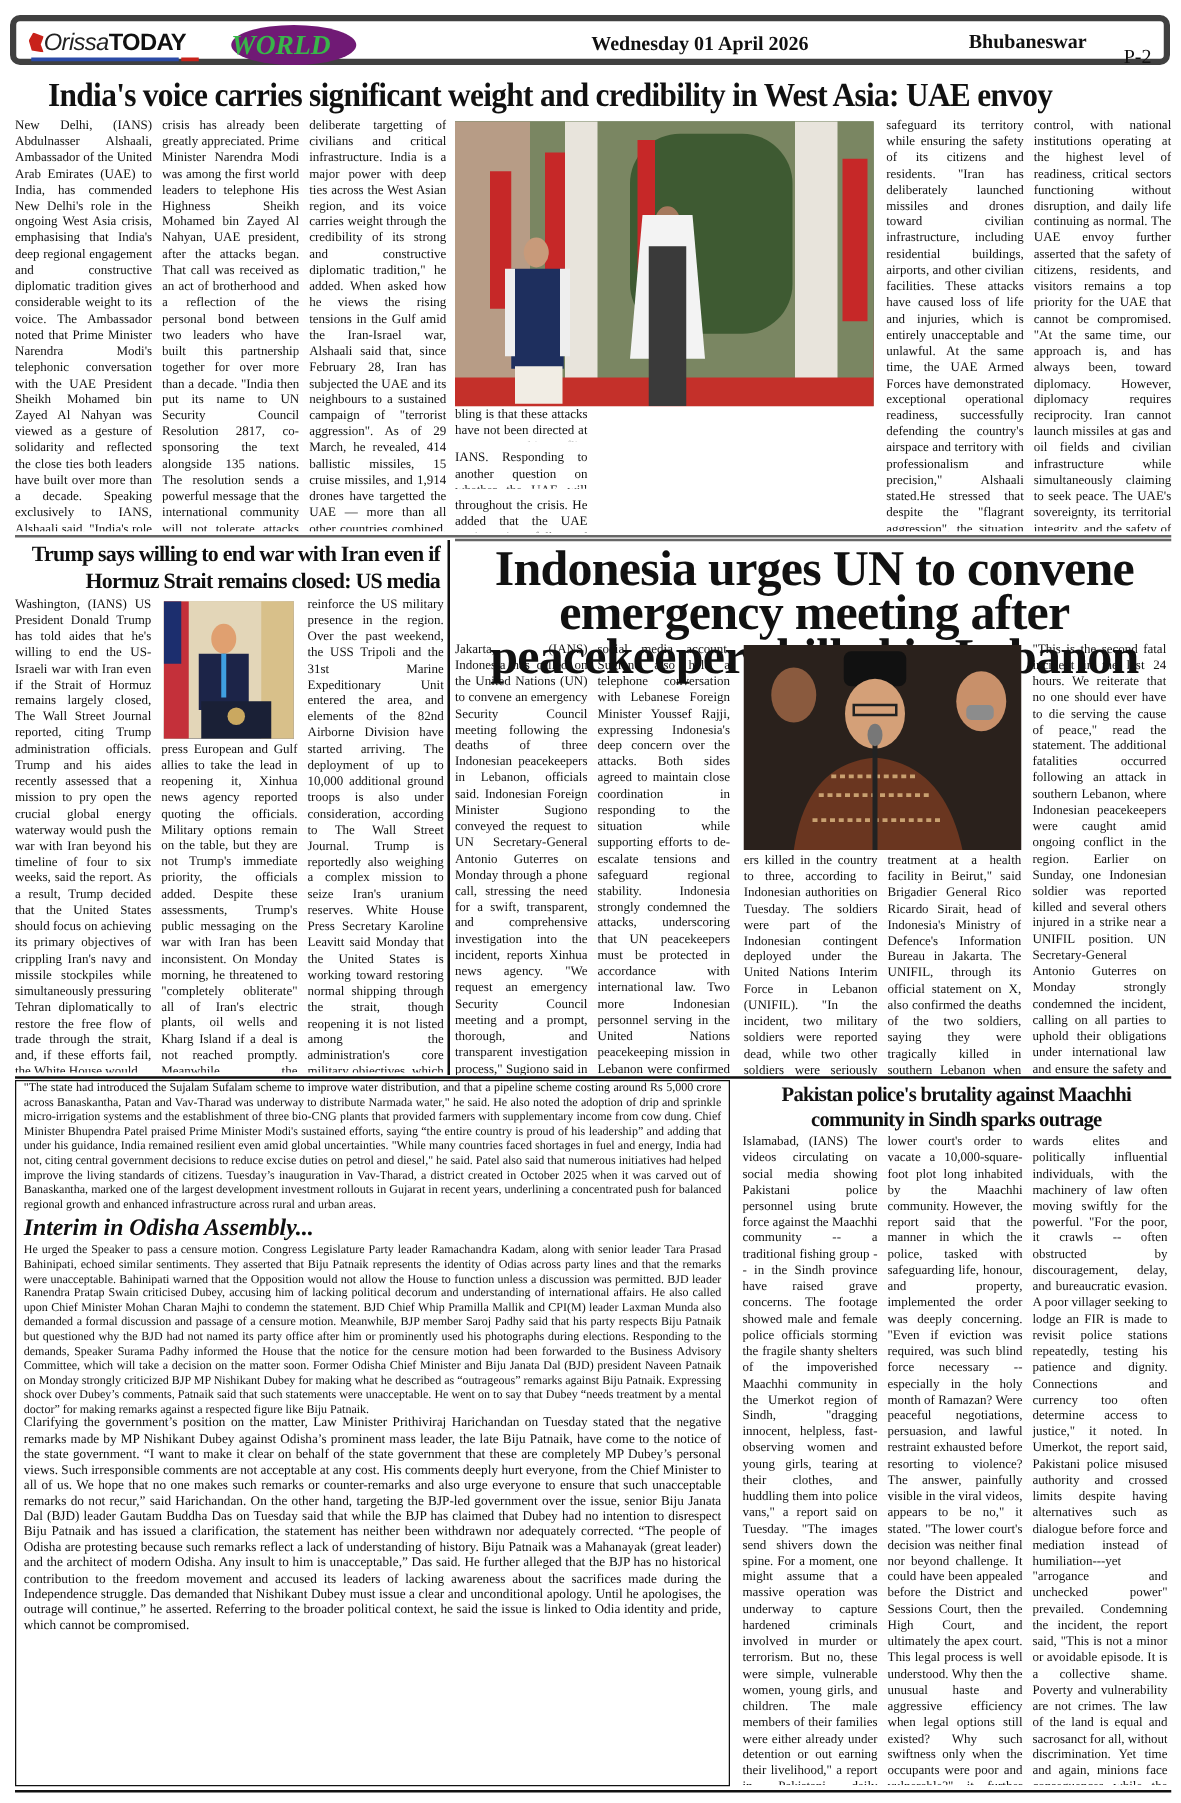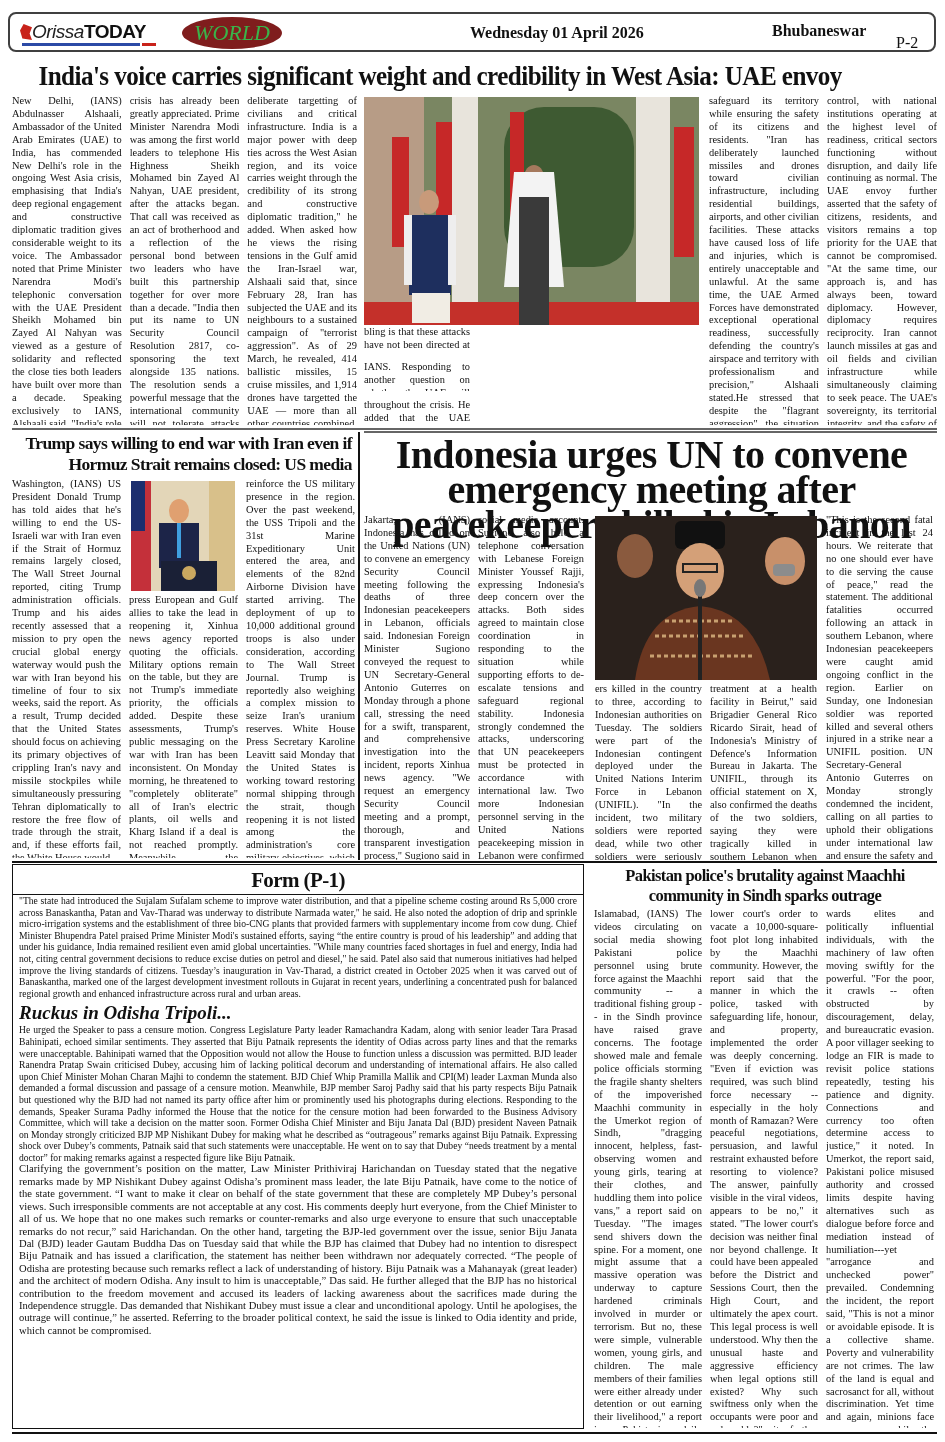--- a/index.html
+++ b/index.html
@@ -1,32 +1,32 @@
 <!DOCTYPE html>
 <html><head>
 <meta charset="utf-8">
 <style>
   * { box-sizing: border-box; margin: 0; padding: 0; }
   html, body { width: 945px; height: 1442px; background: #fff; overflow: hidden; }
   body { font-family: "Liberation Serif", "DejaVu Serif", serif; color: #111; position: relative; }
 
   
   .masthead { position: absolute; left: 8px; top: 12px; width: 928px; height: 40px;
-    border: 2px solid #404040; border-radius: 8px; }
+    border: 5px solid #404040; border-radius: 8px; }
   .logo { position: absolute; left: 10px; top: 8px; width: 130px; height: 26px; }
   .logo-text { font-family: "Liberation Sans", sans-serif; font-size: 19px; line-height: 20px; white-space: nowrap; }
   .logo-orissa { font-style: italic; color: #222; letter-spacing: -0.5px; }
   .logo-today { font-weight: bold; color: #111; letter-spacing: -0.5px; }
   .logo-mark { display: inline-block; width: 12px; height: 16px; background: #c8221a;
     clip-path: polygon(30% 0, 100% 20%, 80% 60%, 100% 100%, 20% 90%, 0 40%); vertical-align: -2px; }
   .logo-bar { position: absolute; left: 2px; top: 21px; width: 118px; height: 3px; background: #2b4aa6; }
   .logo-bar-red { position: absolute; left: 122px; top: 21px; width: 14px; height: 3px; background: #c8221a; }
   .section-tag { position: absolute; left: 172px; top: 3px; width: 100px; height: 32px;
-    background: #7f1d1d; border-radius: 50%; text-align: center;
-    font-size: 22px; font-style: italic; font-weight: normal; color: #39b54a; line-height: 32px; }
+    background: #701a75; border-radius: 50%; text-align: left;
+    font-size: 22px; font-style: italic; font-weight: bold; color: #39b54a; line-height: 32px; }
   .dateline { position: absolute; left: 460px; top: 10px; font-size: 16px; font-weight: bold; white-space: nowrap; }
   .city { position: absolute; left: 762px; top: 8px; font-size: 16px; font-weight: bold; }
   .page-no { position: absolute; left: 886px; top: 20px; font-size: 16px; }
 
   
   .hl { font-family: "Liberation Serif", serif; font-weight: bold; text-align: center; color: #111; letter-spacing: -0.6px; }
   .cols { position: absolute; display: flex; gap: 8px; }
   .col { font-size: 10.4px; line-height: 12.9px; text-align: justify; hyphens: auto; overflow: hidden; }
   .photo { position: absolute; overflow: hidden; }
   .rule { position: absolute; background: #111; }
@@ -184,26 +184,25 @@
     <div class="col">treatment at a health facility in Beirut," said Brigadier General Rico Ricardo Sirait, head of Indonesia's Ministry of Defence's Information Bureau in Jakarta. The UNIFIL, through its official statement on X, also confirmed the deaths of the two soldiers, saying they were tragically killed in southern Lebanon when an explosion of unknown origin destroyed their vehicle.</div>
   </div>
   <div class="cols s3-cols-c">
     <div class="col">"This is the second fatal incident in the last 24 hours. We reiterate that no one should ever have to die serving the cause of peace," read the statement. The additional fatalities occurred following an attack in southern Lebanon, where Indonesian peacekeepers were caught amid ongoing conflict in the region. Earlier on Sunday, one Indonesian soldier was reported killed and several others injured in a strike near a UNIFIL position. UN Secretary-General Antonio Guterres on Monday strongly condemned the incident, calling on all parties to uphold their obligations under international law and ensure the safety and protection of UN personnel and property at all times.</div>
   </div>
 </article>
 
 <div class="rule" style="left:364px; top:431px; width:573px; height:1.5px; background:#666;"></div>
 
 <section class="form-box">
-  <div class="form-title hl">Form (P-1)</div>
   <div class="form-sec">
     <p>"The state had introduced the Sujalam Sufalam scheme to improve water distribution, and that a pipeline scheme costing around Rs 5,000 crore across Banaskantha, Patan and Vav-Tharad was underway to distribute Narmada water," he said. He also noted the adoption of drip and sprinkle micro-irrigation systems and the establishment of three bio-CNG plants that provided farmers with supplementary income from cow dung. Chief Minister Bhupendra Patel praised Prime Minister Modi's sustained efforts, saying “the entire country is proud of his leadership” and adding that under his guidance, India remained resilient even amid global uncertainties. "While many countries faced shortages in fuel and energy, India had not, citing central government decisions to reduce excise duties on petrol and diesel," he said. Patel also said that numerous initiatives had helped improve the living standards of citizens. Tuesday’s inauguration in Vav-Tharad, a district created in October 2025 when it was carved out of Banaskantha, marked one of the largest development investment rollouts in Gujarat in recent years, underlining a concentrated push for balanced regional growth and enhanced infrastructure across rural and urban areas.</p>
   </div>
   <div class="form-sec">
-    <h3>Ruckus in Odisha Tripoli...</h3>
+    <h3>Interim in Odisha Assembly...</h3>
     <p>He urged the Speaker to pass a censure motion. Congress Legislature Party leader Ramachandra Kadam, along with senior leader Tara Prasad Bahinipati, echoed similar sentiments. They asserted that Biju Patnaik represents the identity of Odias across party lines and that the remarks were unacceptable. Bahinipati warned that the Opposition would not allow the House to function unless a discussion was permitted. BJD leader Ranendra Pratap Swain criticised Dubey, accusing him of lacking political decorum and understanding of international affairs. He also called upon Chief Minister Mohan Charan Majhi to condemn the statement. BJD Chief Whip Pramilla Mallik and CPI(M) leader Laxman Munda also demanded a formal discussion and passage of a censure motion. Meanwhile, BJP member Saroj Padhy said that his party respects Biju Patnaik but questioned why the BJD had not named its party office after him or prominently used his photographs during elections. Responding to the demands, Speaker Surama Padhy informed the House that the notice for the censure motion had been forwarded to the Business Advisory Committee, which will take a decision on the matter soon. Former Odisha Chief Minister and Biju Janata Dal (BJD) president Naveen Patnaik on Monday strongly criticized BJP MP Nishikant Dubey for making what he described as “outrageous” remarks against Biju Patnaik. Expressing shock over Dubey’s comments, Patnaik said that such statements were unacceptable. He went on to say that Dubey “needs treatment by a mental doctor” for making remarks against a respected figure like Biju Patnaik.</p>
   </div>
   <div class="form-sec big">
     <p>Clarifying the government’s position on the matter, Law Minister Prithiviraj Harichandan on Tuesday stated that the negative remarks made by MP Nishikant Dubey against Odisha’s prominent mass leader, the late Biju Patnaik, have come to the notice of the state government. “I want to make it clear on behalf of the state government that these are completely MP Dubey’s personal views. Such irresponsible comments are not acceptable at any cost. His comments deeply hurt everyone, from the Chief Minister to all of us. We hope that no one makes such remarks or counter-remarks and also urge everyone to ensure that such unacceptable remarks do not recur,” said Harichandan. On the other hand, targeting the BJP-led government over the issue, senior Biju Janata Dal (BJD) leader Gautam Buddha Das on Tuesday said that while the BJP has claimed that Dubey had no intention to disrespect Biju Patnaik and has issued a clarification, the statement has neither been withdrawn nor adequately corrected. “The people of Odisha are protesting because such remarks reflect a lack of understanding of history. Biju Patnaik was a Mahanayak (great leader) and the architect of modern Odisha. Any insult to him is unacceptable,” Das said. He further alleged that the BJP has no historical contribution to the freedom movement and accused its leaders of lacking awareness about the sacrifices made during the Independence struggle. Das demanded that Nishikant Dubey must issue a clear and unconditional apology. Until he apologises, the outrage will continue,” he asserted. Referring to the broader political context, he said the issue is linked to Odia identity and pride, which cannot be compromised.</p>
   </div>
 </section>
 
 <article>
   <h2 class="hl s4-head">Pakistan police's brutality against Maachhi community in Sindh sparks outrage</h2>
   <div class="cols s4-cols">

